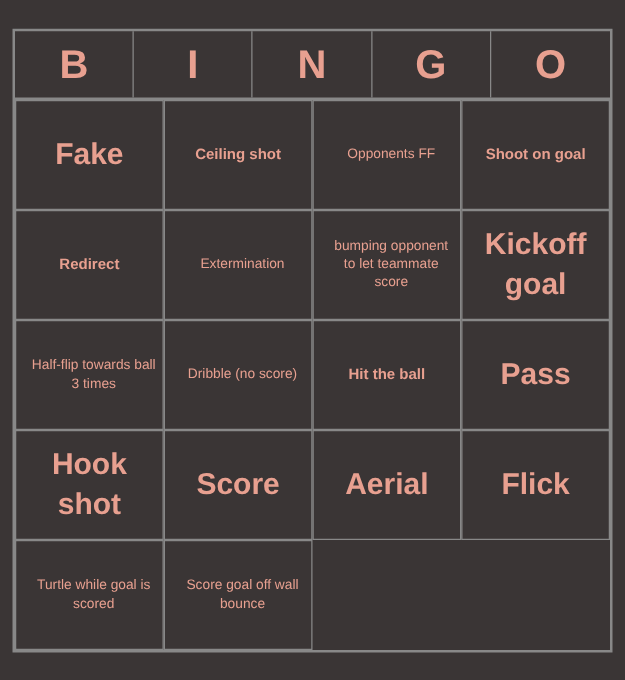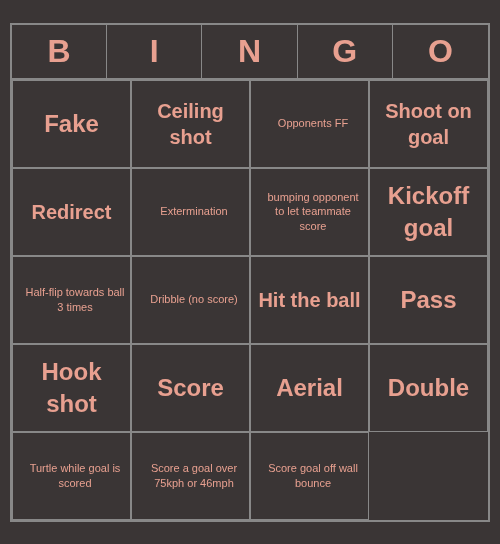--- a/index.html
+++ b/index.html
@@ -53,21 +53,21 @@
       align-items: center;
       justify-content: center;
       text-align: center;
       min-height: 88px;
       color: #e8a090;
       font-size: 13px;
       line-height: 1.3;
     }
 
     .bingo-cell.medium-text {
-      font-size: 20px;
+      font-size: 12px;
       font-weight: bold;
     }
 
     .bingo-cell.small-text {
       font-size: 11px;
       padding-left: 12px;
     }
 
     .bingo-cell.xlarge-text {
       font-size: 24px;
@@ -94,18 +94,17 @@
       <div class="bingo-cell small-text">Extermination</div>
       <div class="bingo-cell small-text">bumping opponent to let teammate score</div>
       <div class="bingo-cell xlarge-text">Kickoff goal</div>
       <div class="bingo-cell small-text">Half-flip towards ball 3 times</div>
       <div class="bingo-cell small-text">Dribble (no score)</div>
       <div class="bingo-cell medium-text">Hit the ball</div>
       <div class="bingo-cell xlarge-text">Pass</div>
       <div class="bingo-cell xlarge-text">Hook shot</div>
       <div class="bingo-cell xlarge-text">Score</div>
       <div class="bingo-cell xlarge-text">Aerial</div>
-      <div class="bingo-cell xlarge-text">Double</div>
+      <div class="bingo-cell xlarge-text">Flick</div>
       <div class="bingo-cell small-text">Turtle while goal is scored</div>
-      <div class="bingo-cell small-text">Score a goal over 75kph or 46mph</div>
       <div class="bingo-cell small-text">Score goal off wall bounce</div>
     </div>
 </div>
 
 </body></html>

